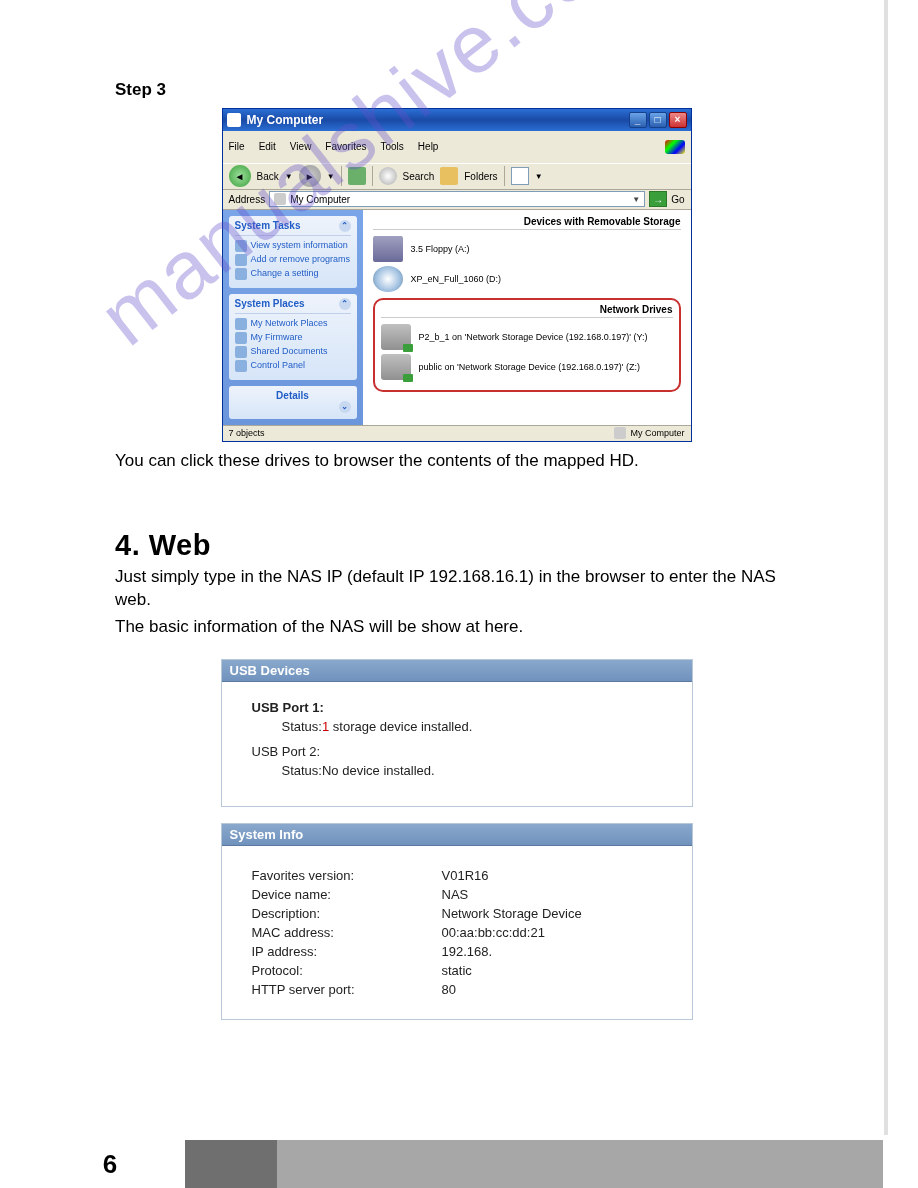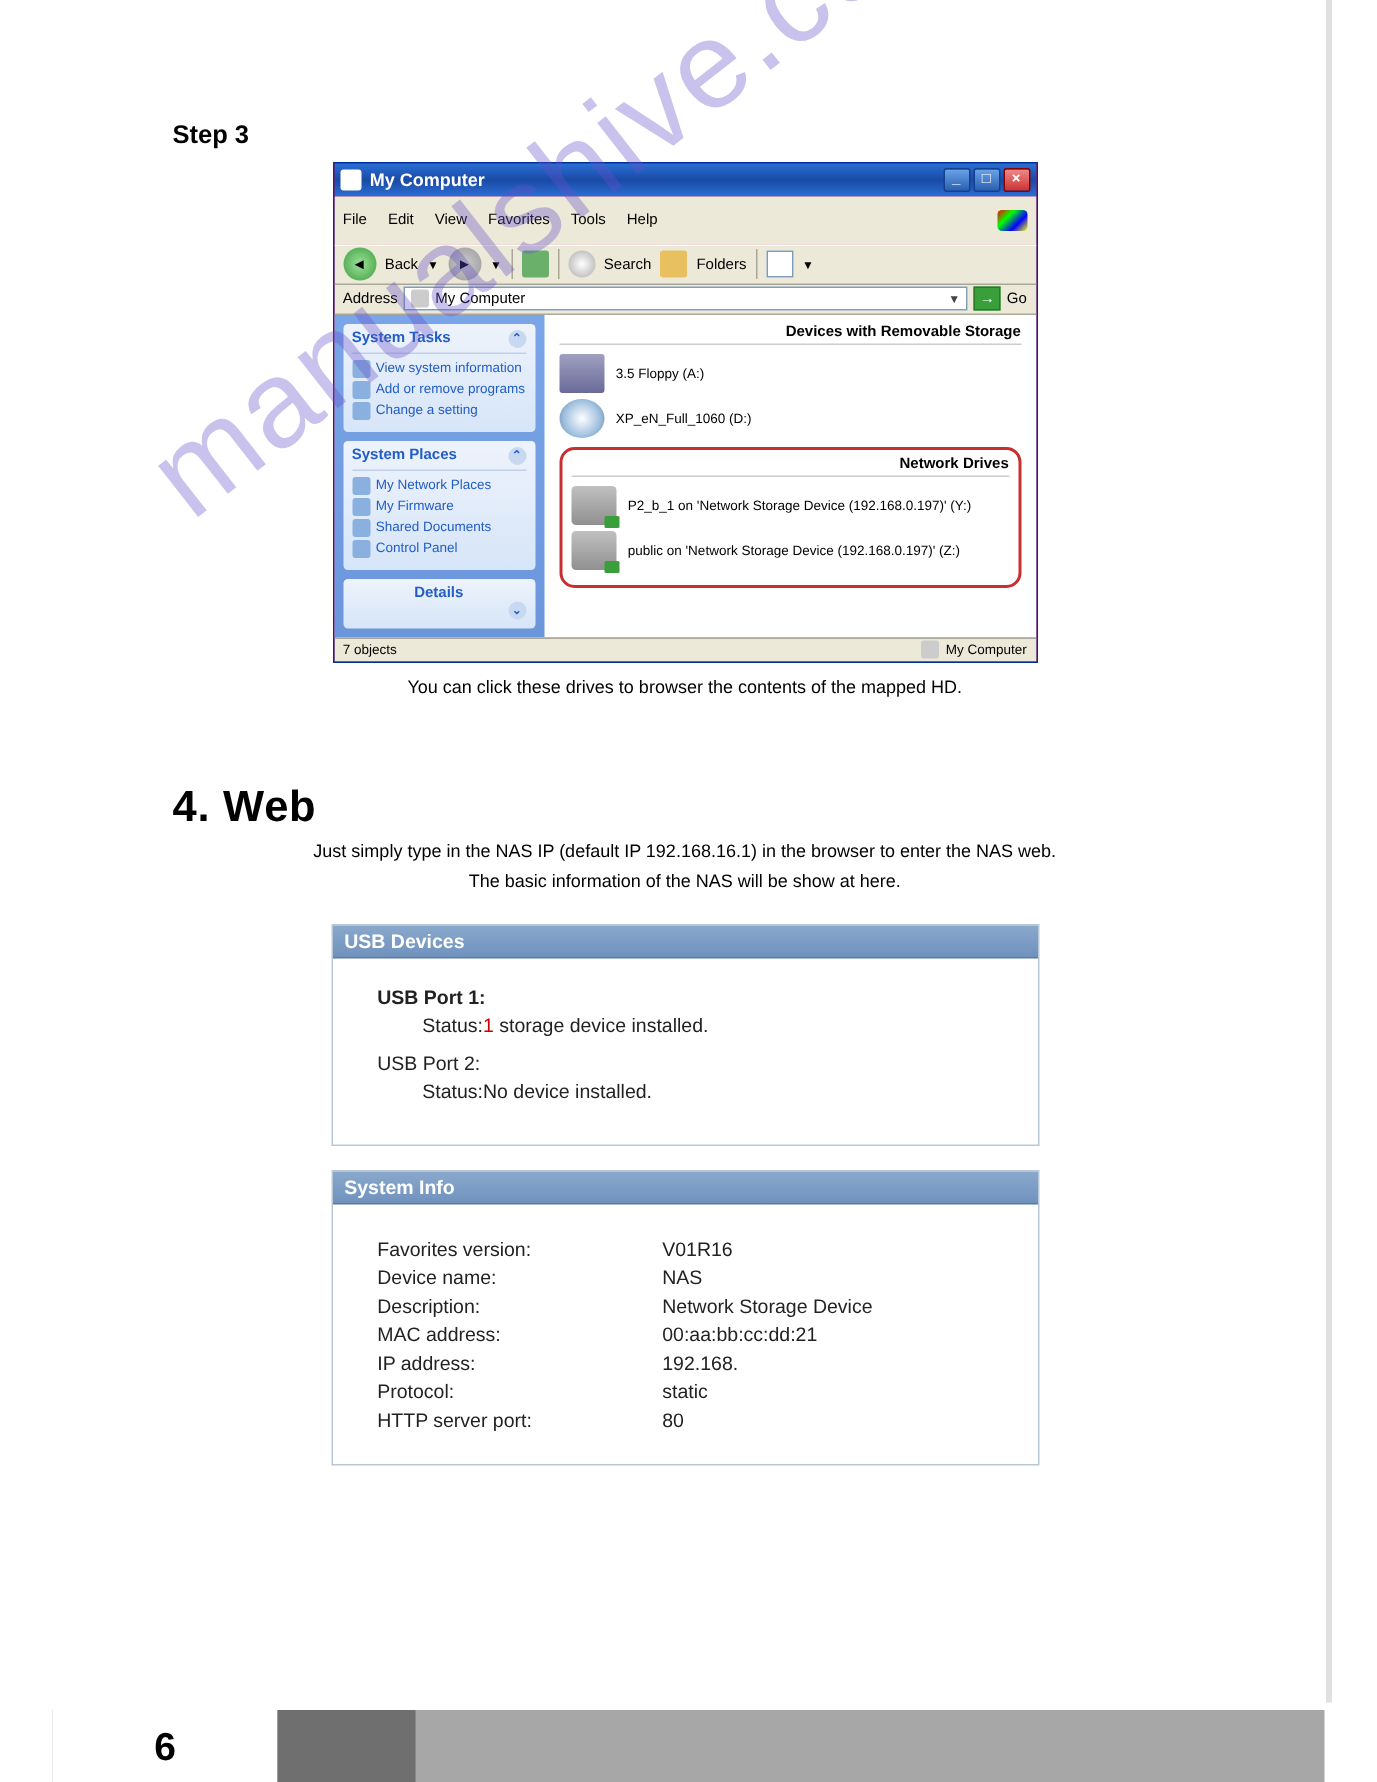--- a/index.html
+++ b/index.html
@@ -56,21 +56,21 @@
   .xp-dev{display:flex;align-items:center;gap:8px;font-size:9px;margin:4px 0;}
   .dev-ic{width:30px;height:26px;flex-shrink:0;}
   .floppy-ic{background:linear-gradient(#a0a0c0,#6a6a9a);border-radius:2px;}
   .cd-ic{background:radial-gradient(circle,#fff,#a0c0e0 60%,#6080a0);border-radius:50%;}
   .netdrive-ic{background:linear-gradient(#c0c0c0,#909090);border-radius:3px;position:relative;}
   .netdrive-ic::after{content:"";position:absolute;bottom:-2px;right:-2px;width:10px;height:8px;background:#3a9f3a;border-radius:1px;}
   .net-box{border:2px solid #c83030;border-radius:10px;padding:4px 6px 6px 6px;margin-top:6px;}
   .xp-status{height:18px;background:#ece9d8;border-top:1px solid #aca899;display:flex;align-items:center;padding:0 6px;font-size:9px;}
   .xp-status .r{margin-left:auto;display:flex;align-items:center;gap:4px;}
   
-  .body-text{font-size:12px;line-height:1.35;margin-top:4px;text-align:center;}
+  .body-text{font-size:17px;line-height:1.35;margin-top:4px;}
   h1.sec{font-size:29px;font-weight:bold;margin-top:56px;letter-spacing:0.5px;}
   h2.sub{font-size:23px;font-weight:bold;margin-top:22px;letter-spacing:0.5px;}
   
   
   .nas-panel{width:472px;margin:20px auto 0 auto;border:1px solid #b8c8d8;background:#fff;}
   .nas-hd{background:linear-gradient(to bottom,#8aa8cc,#6f92bd);color:#fff;font-size:13px;font-weight:bold;padding:3px 8px;border-bottom:1px solid #5a7aa0;}
   .nas-body{padding:18px 20px 18px 30px;font-size:13px;color:#222;}
   .usb-port{font-weight:bold;margin-bottom:4px;}
   .usb-status{padding-left:30px;margin-bottom:10px;}
   .red{color:#c00;}

